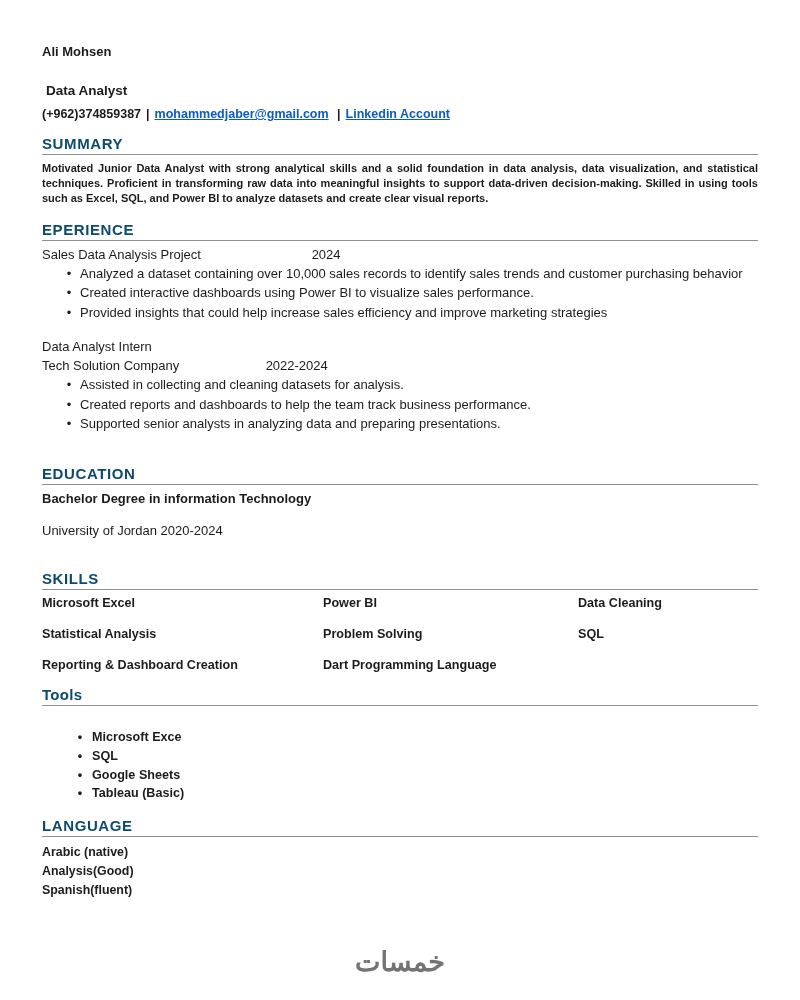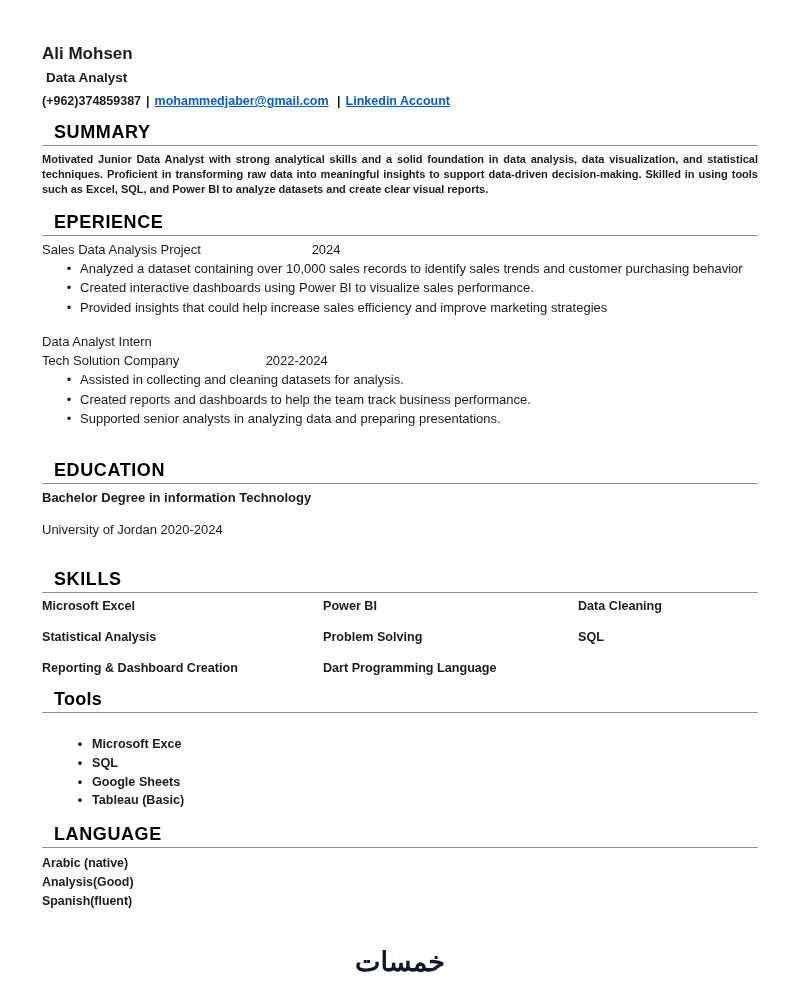--- a/index.html
+++ b/index.html
@@ -9,33 +9,33 @@
     height: 1000px;
     background: #ffffff;
     font-family: "Liberation Sans", sans-serif;
     color: #1c1c1e;
     position: relative;
     overflow: hidden;
   }
   .page { padding: 44px 42px 0 42px; }
 
   
-  .name { font-size: 17px; font-weight: bold; margin: 0 0 6px 0; }
+  .name { font-size: 13px; font-weight: bold; margin: 0 0 24px 0; }
   .job-title { font-size: 13.5px; font-weight: bold; margin: 0 0 9px 4px; }
   .contact { font-size: 12.5px; font-weight: bold; margin: 0 0 10px 0; }
   .contact .sep { margin: 0 5px; color: #1c1c1e; }
   a.link { color: #0b5bc4; text-decoration: underline; cursor: pointer; }
 
   
   .section-head {
-    color: #000000;
-    font-size: 18px;
+    color: #0c4a6e;
+    font-size: 15px;
     font-weight: bold;
     letter-spacing: 0.6px;
-    margin: 14px 0 2px 12px;
+    margin: 14px 0 2px 0;
   }
   .section-head.mixedcase { letter-spacing: 0.3px; }
   .rule { border-bottom: 1.2px solid #8f9196; margin: 1px 0 6px 0; }
 
   
   .summary-text {
     font-size: 11px;
     font-weight: bold;
     line-height: 1.38;
     text-align: justify;
@@ -77,21 +77,21 @@
   
   .lang-line { font-size: 12.4px; font-weight: bold; line-height: 1.5; }
 
   
   .watermark {
     position: absolute;
     bottom: 22px;
     left: 0;
     width: 100%;
     text-align: center;
-    color: #0f172a;
+    color: #737373;
     font-size: 27px;
     font-weight: bold;
     direction: rtl;
     user-select: none;
   }
 </style>
 </head>
 <body>
 
 <div class="page">

